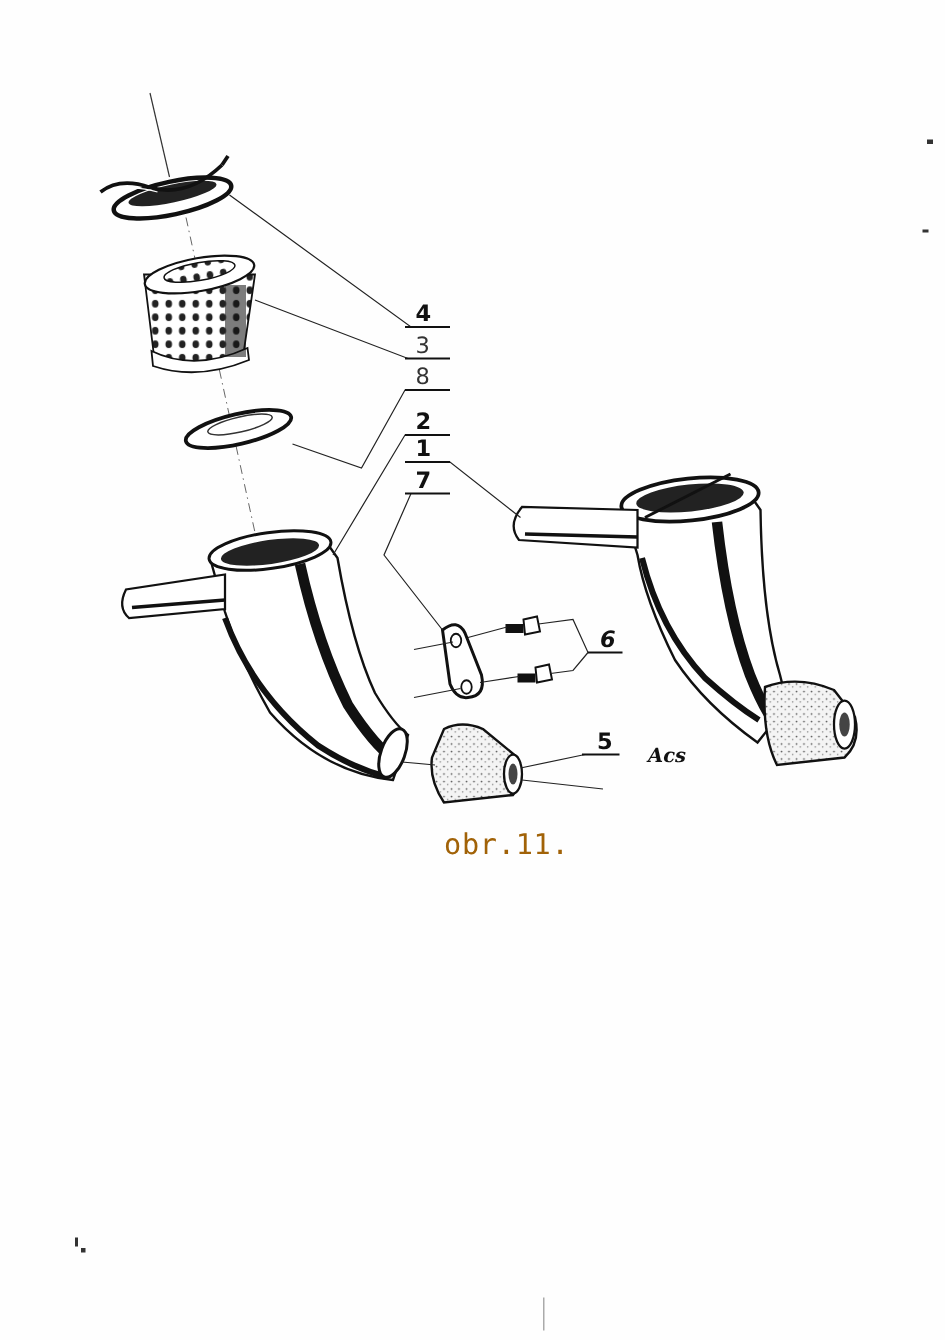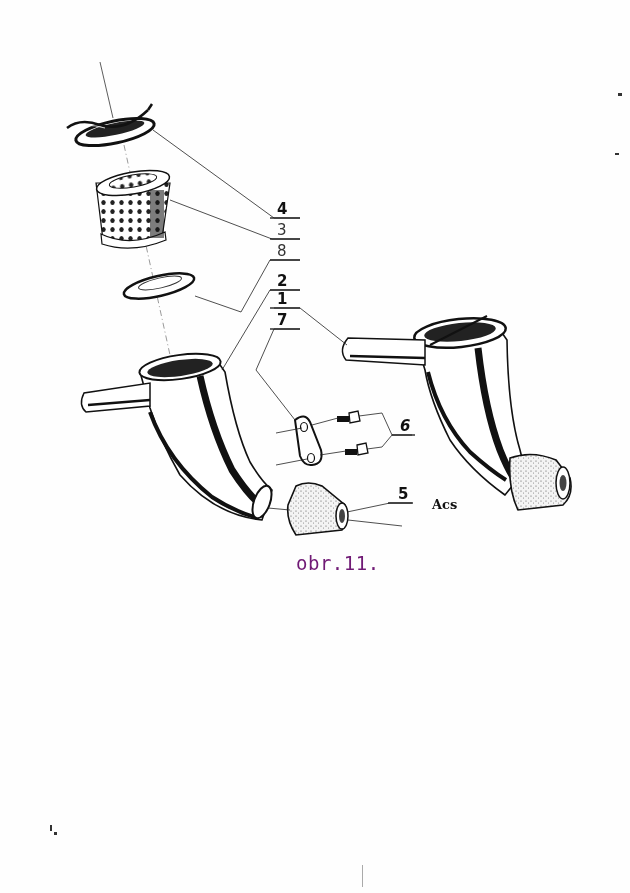--- a/index.html
+++ b/index.html
@@ -1,22 +1,22 @@
 <!DOCTYPE html>
 <html><head>
 <meta charset="utf-8">
 <style>
   html, body { margin: 0; padding: 0; background: #ffffff; }
   body { width: 630px; height: 893px; position: relative; overflow: hidden; font-family: "DejaVu Sans", sans-serif; }
   #page { position: absolute; left: 0; top: 0; width: 630px; height: 893px; background: #fefefe; }
   svg.art { position: absolute; left: 0; top: 0; }
   .callout { position: absolute; font-family: "DejaVu Sans", sans-serif; font-weight: bold; font-size: 15px; color: #111; line-height: 1; }
   .callout.light { font-weight: normal; color: #333; }
-  .caption { position: absolute; left: 296px; top: 552px; font-family: "DejaVu Sans Mono", monospace; font-size: 19px; color: #701a75; letter-spacing: 0.5px; }
-  .signature { position: absolute; left: 432px; top: 497px; font-family: "DejaVu Serif", serif; font-weight: bold; font-size: 13px; color: #111; }
+  .caption { position: absolute; left: 296px; top: 552px; font-family: "DejaVu Sans Mono", monospace; font-size: 19px; color: #a16207; letter-spacing: 0.5px; }
+  .signature { position: absolute; left: 432px; top: 497px; font-family: "DejaVu Serif", serif; font-style: italic; font-weight: bold; font-size: 13px; color: #111; }
 </style>
 </head>
 <body>
 
 <div id="page">
 
   <svg class="art" width="630" height="893" viewBox="0 0 630 893">
     <defs>
       <pattern id="holes" width="9" height="9" patternUnits="userSpaceOnUse">
         <rect width="9" height="9" fill="#fff"></rect>

